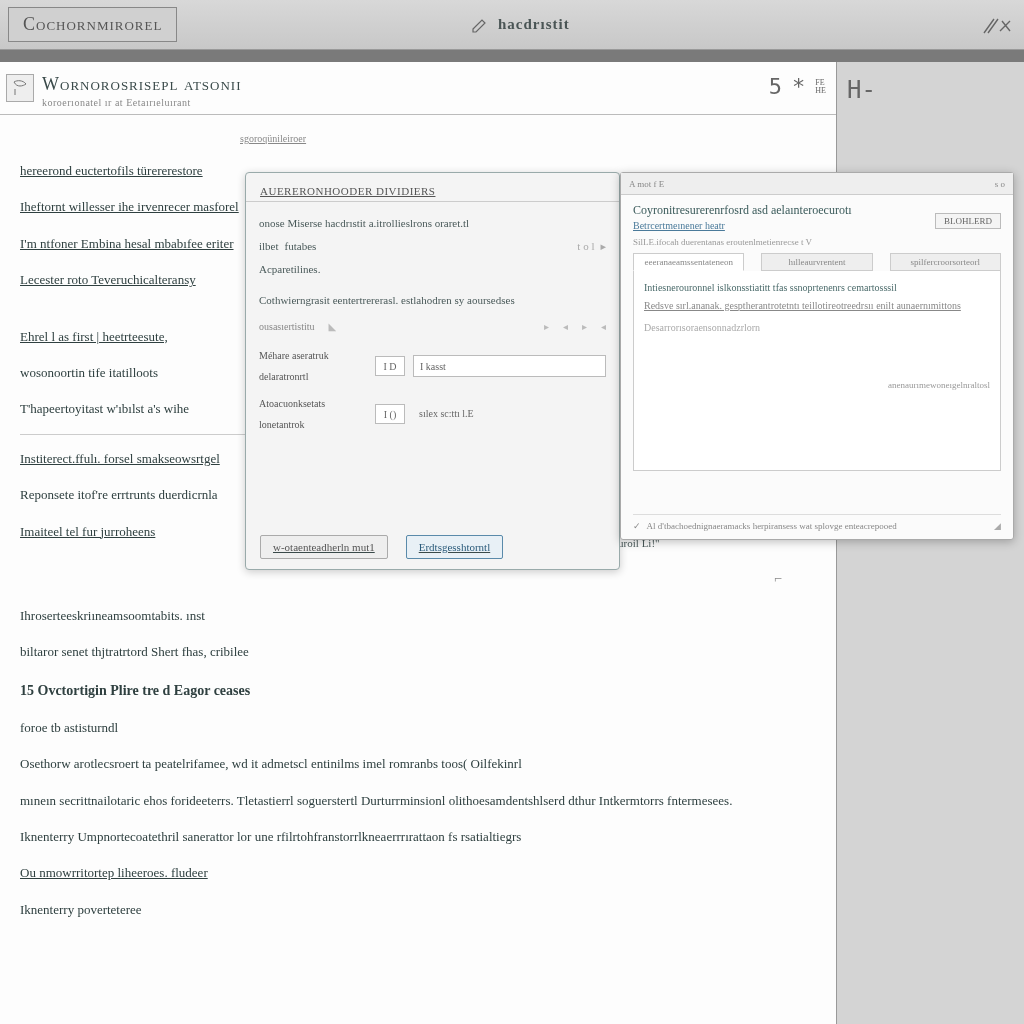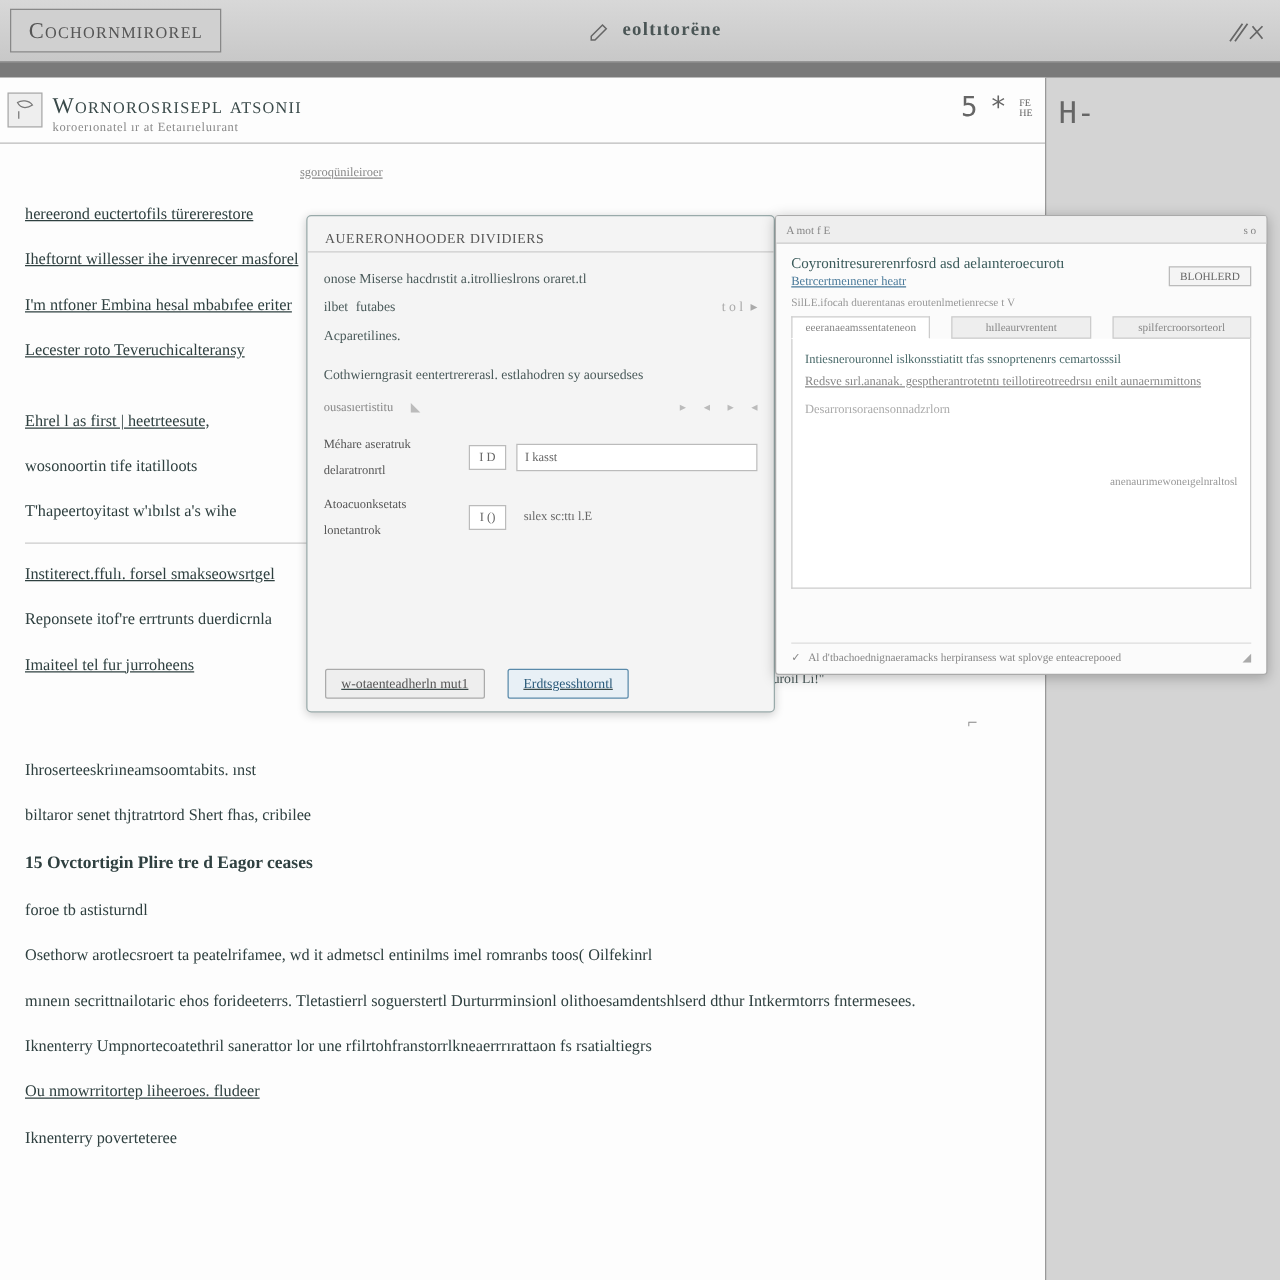--- a/index.html
+++ b/index.html
@@ -135,20 +135,21 @@
     z-index: 10;
     font-size: 11px;
   }
   .dialog1 .d1-title {
     padding: 12px 14px 4px;
     font-size: 11px;
     color: #555;
     letter-spacing: 0.5px;
     border-bottom: 1px solid #ccc;
     font-variant: small-caps;
+    text-decoration: underline;
   }
   .dialog1 .d1-body {
     padding: 10px 13px;
     color: #4a5a5a;
     line-height: 2.1;
   }
   .dialog1 .d1-row {
     display: flex;
     align-items: center;
     gap: 6px;
@@ -344,21 +345,21 @@
 <div class="titlebar">
   <div class="titlebar-left">
     <span>Cochornmirorel</span>
   </div>
   <div class="titlebar-center">
     <span class="cicon">
       <svg viewBox="0 0 20 20">
           <path d="M3 14 L12 5 L15 8 L6 17 L3 17 Z" fill="none" stroke="#666" stroke-width="1.2"></path>
         </svg>
     </span>
-    <span class="ctext">eoltıtorëne</span>
+    <span class="ctext">hacdrıstit</span>
   </div>
   <div class="titlebar-right">
     <span>
       <svg width="34" height="24" viewBox="0 0 34 24">
           <path d="M4 20 L14 6 M8 20 L18 6 M20 18 L30 8 M22 8 L30 18" stroke="#666" stroke-width="1.4" fill="none"></path>
         </svg>
     </span>
   </div>
 </div>
 

